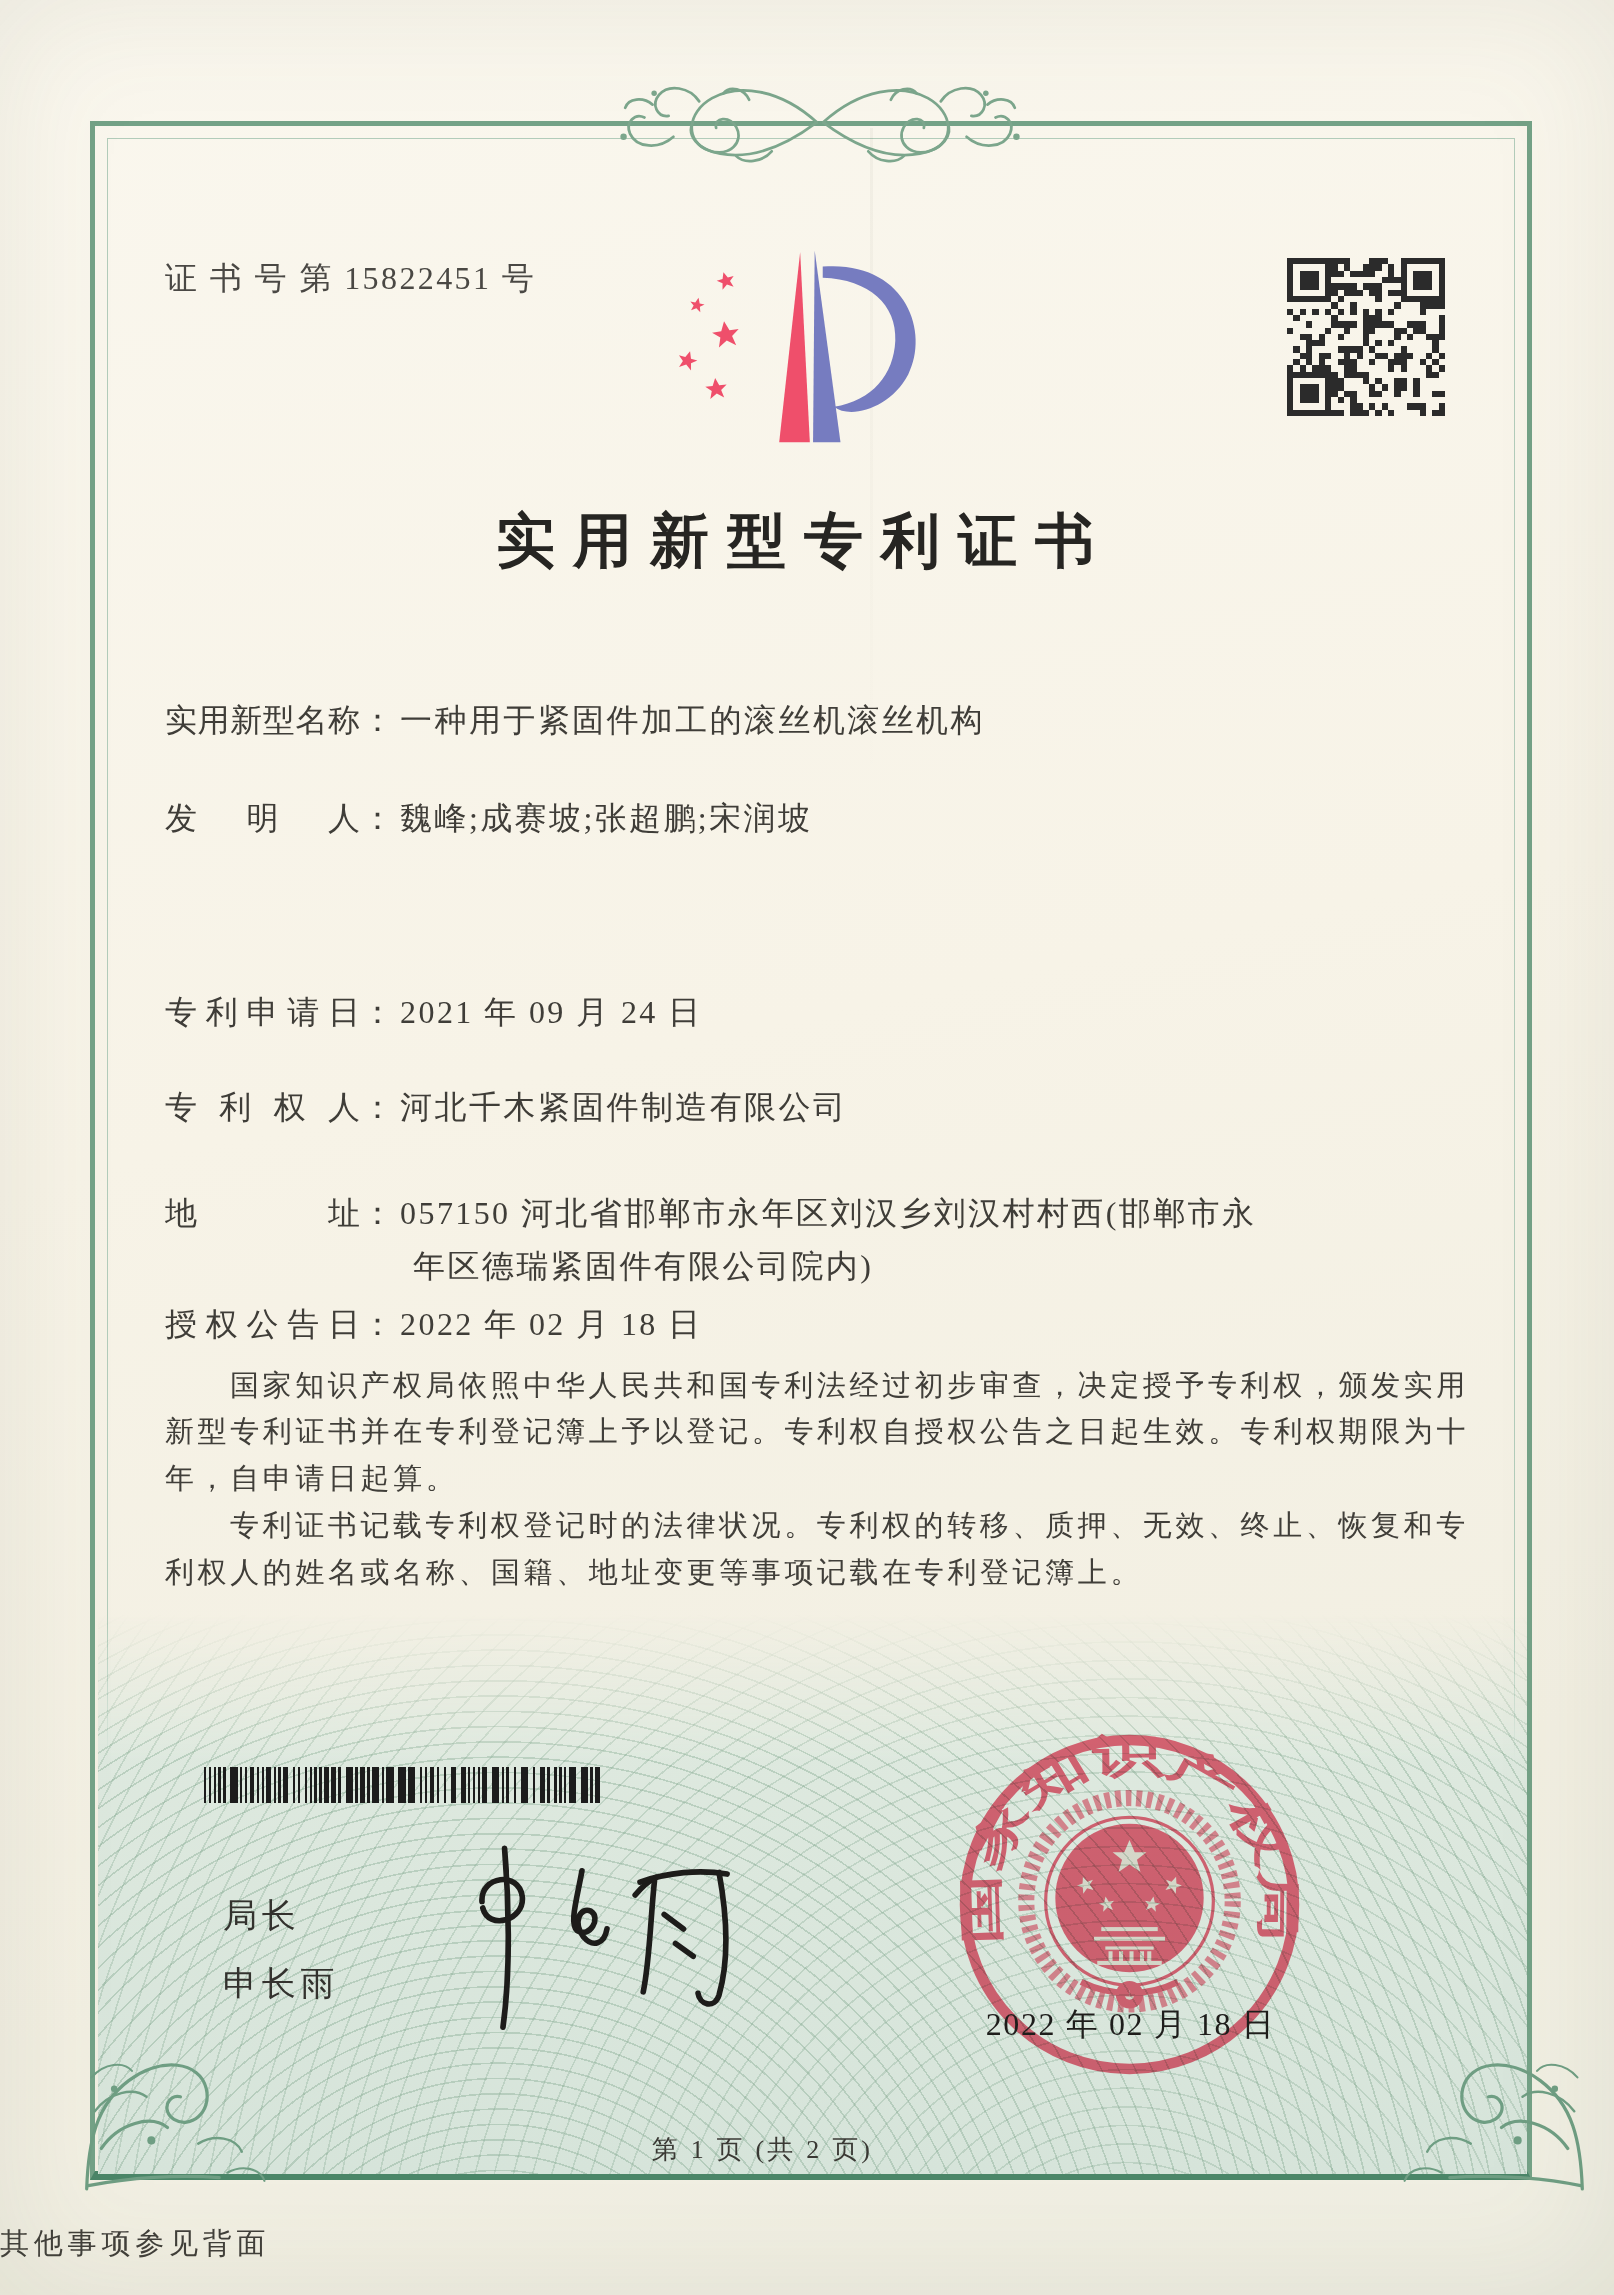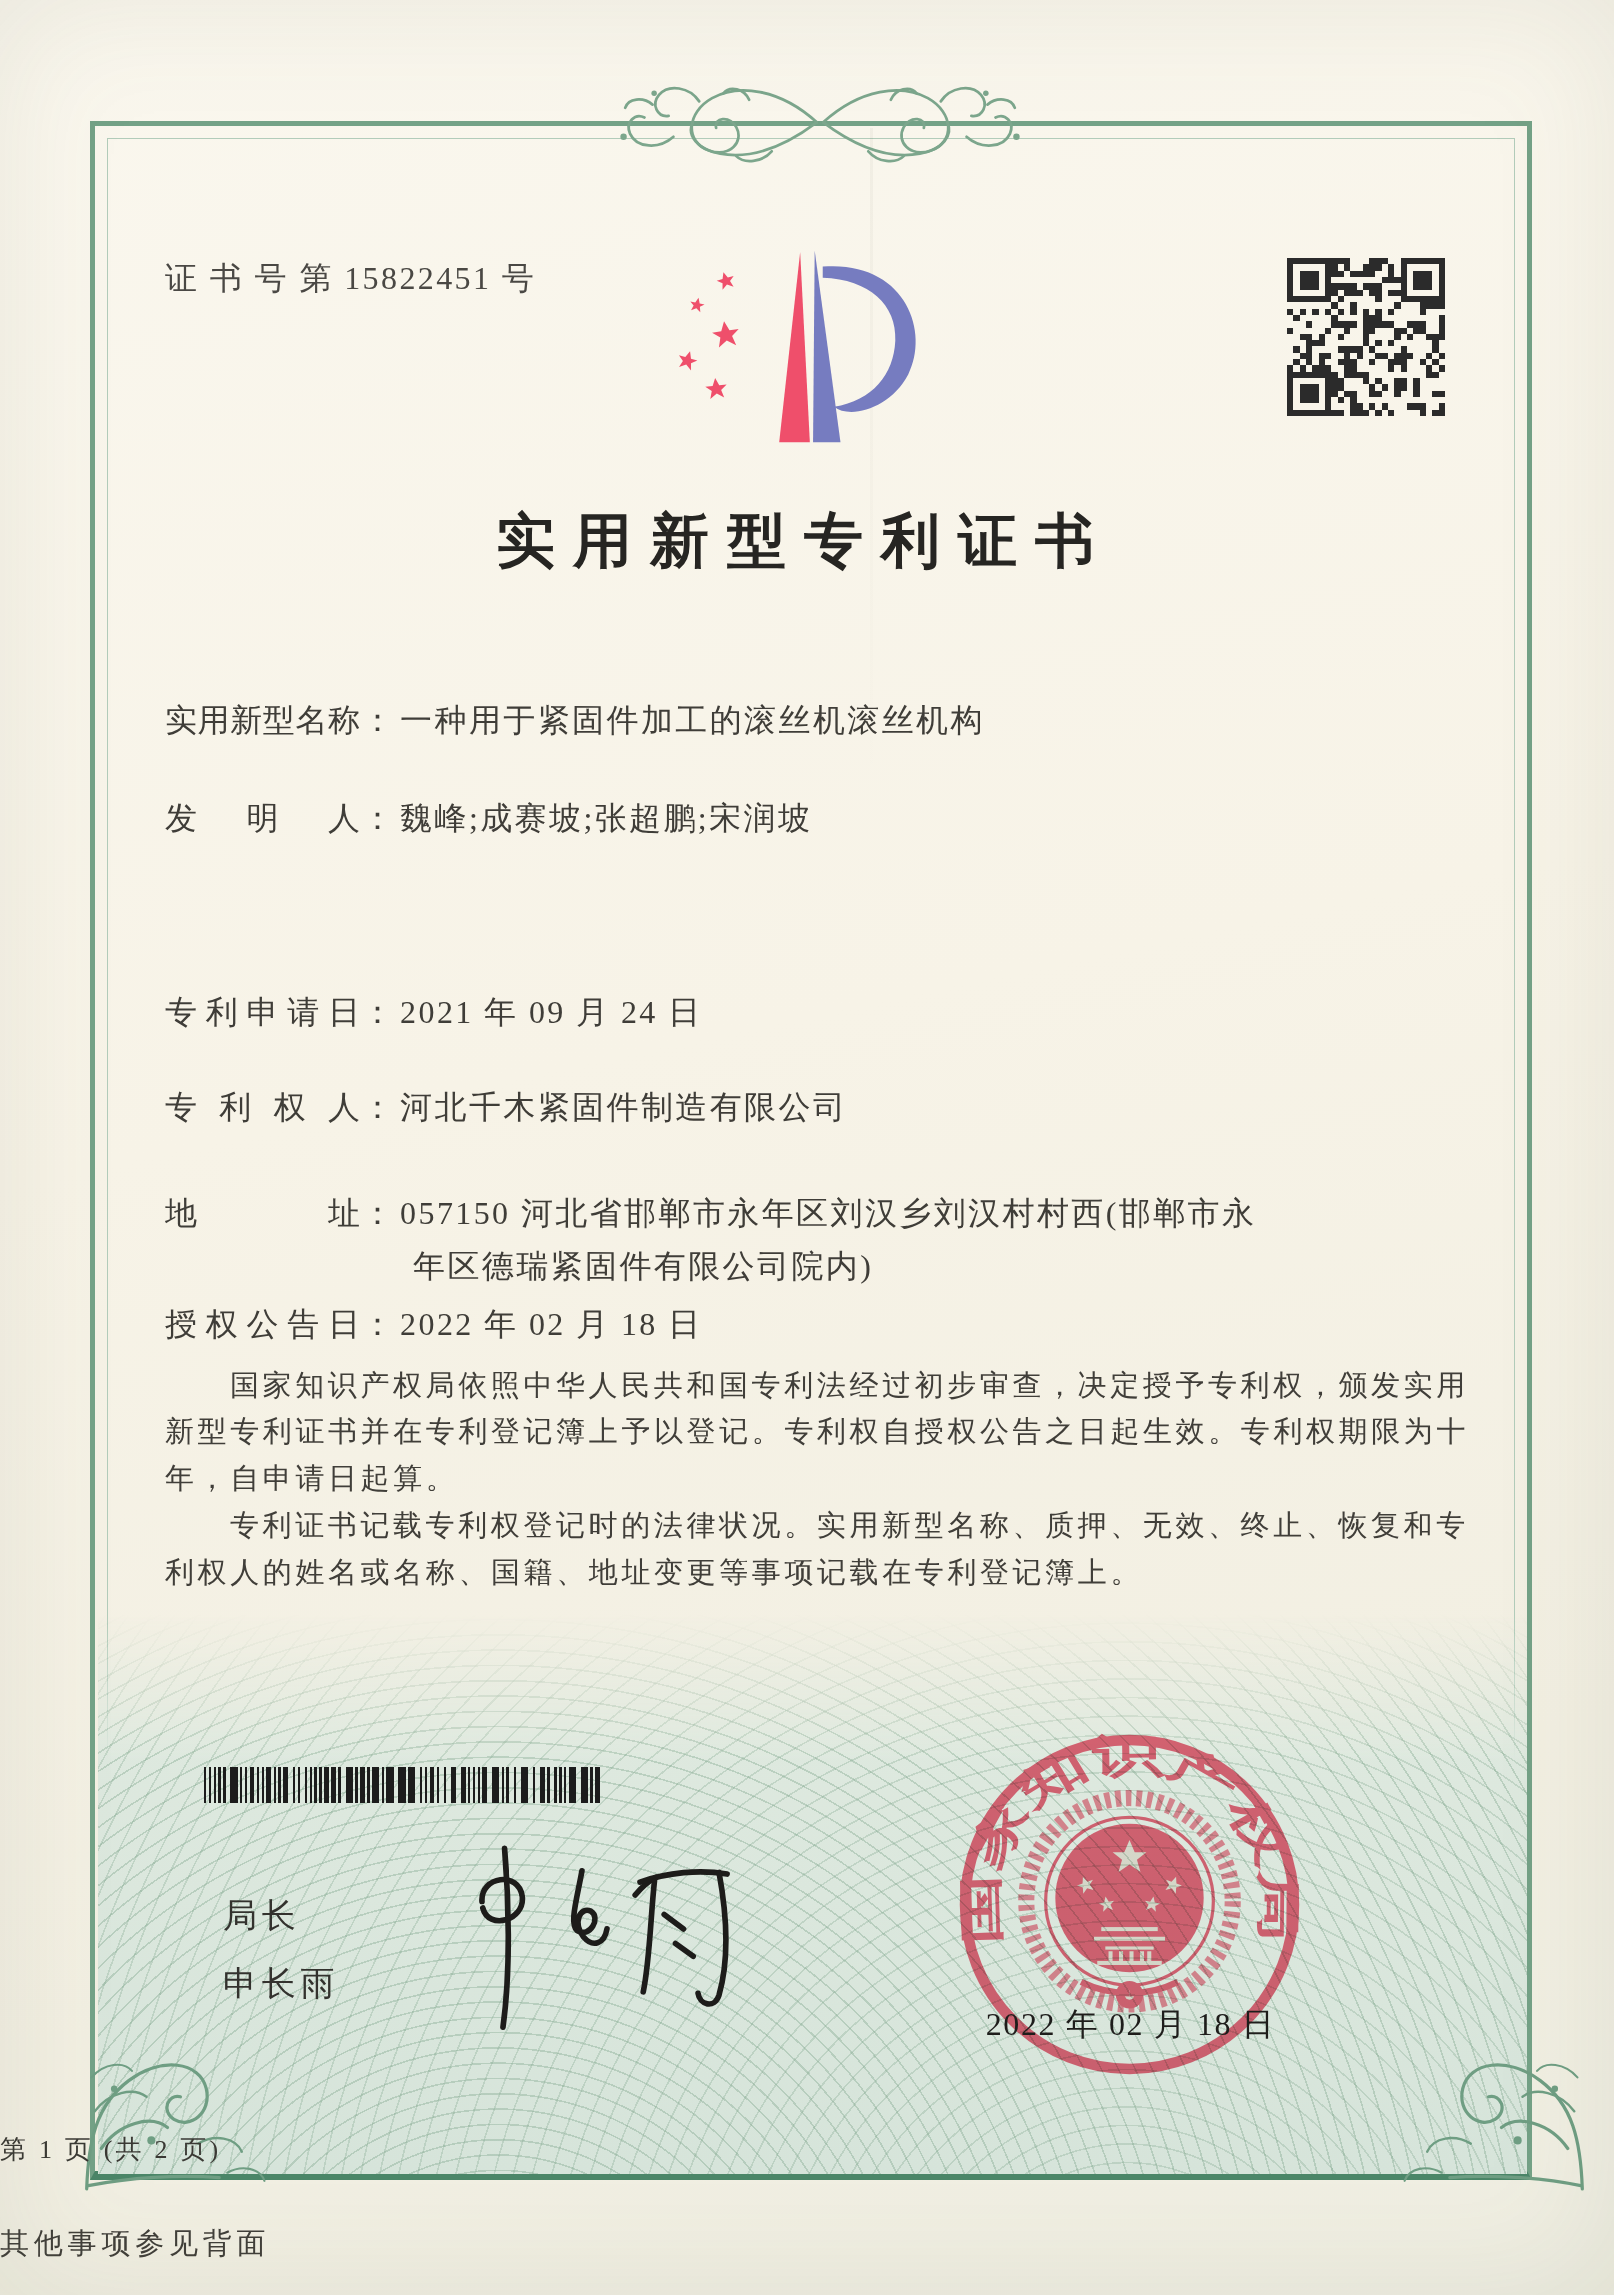--- a/index.html
+++ b/index.html
@@ -27,21 +27,21 @@
   .certno{position:absolute;left:165px;top:257px;font-size:32px;letter-spacing:2.4px;color:#4a4844;white-space:nowrap;}
   .title{position:absolute;left:0;top:502px;width:1608px;text-align:center;font-size:59px;font-weight:700;
         letter-spacing:18px;color:#262522;white-space:nowrap;}
   .row{position:absolute;left:165px;font-size:32px;color:#3f3d38;white-space:nowrap;}
   .lbl{display:inline-block;width:195px;text-align:justify;text-align-last:justify;}
   .colon{margin:0 6.5px 0 1.6px;}
   .val{letter-spacing:2.4px;text-align:center;}
   .bline{position:absolute;left:165px;font-size:29px;letter-spacing:3.6px;color:#403e39;white-space:nowrap;text-align:center;}
   .indent{padding-left:65px;}
   .officer{position:absolute;left:223px;font-size:34px;letter-spacing:4.8px;color:#33322e;}
-  .pagenum{position:absolute;left:0;top:2132px;width:1525px;font-size:26px;
+  .pagenum{position:absolute;left:0;top:2132px;width:1525px;text-align:center;font-size:26px;
         letter-spacing:3.2px;color:#3a3934;}
   .note{position:absolute;left:0;top:2224px;width:1517px;text-align:left;font-size:29px;
         letter-spacing:4.8px;color:#413f3a;}
   .sealdate{position:absolute;left:973px;top:2003px;width:315px;text-align:center;font-size:32px;
         letter-spacing:1.6px;color:#1e1d1b;z-index:6;}
   svg{position:absolute;}
   .seal{mix-blend-mode:multiply;opacity:.93;z-index:5;}
 </style>
 </head>
 <body>
@@ -427,21 +427,21 @@
   <div class="row" style="left:413px;top:1245px">
     <span class="val">年区德瑞紧固件有限公司院内)</span>
   </div>
   <div class="row" style="top:1303px">
     <span class="lbl">授权公告日</span><span class="colon">：</span><span class="val">2022 年 02 月 18 日</span>
   </div>
 
   <div class="bline indent" style="top:1366px">国家知识产权局依照中华人民共和国专利法经过初步审查，决定授予专利权，颁发实用</div>
   <div class="bline" style="top:1412px">新型专利证书并在专利登记簿上予以登记。专利权自授权公告之日起生效。专利权期限为十</div>
   <div class="bline" style="top:1459px">年，自申请日起算。</div>
-  <div class="bline indent" style="top:1506px">专利证书记载专利权登记时的法律状况。实用新型名称、质押、无效、终止、恢复和专</div>
+  <div class="bline indent" style="top:1506px">专利证书记载专利权登记时的法律状况。专利权的转移、质押、无效、终止、恢复和专</div>
   <div class="bline" style="top:1553px">利权人的姓名或名称、国籍、地址变更等事项记载在专利登记簿上。</div>
 
   <svg id="barcode" style="left:202px;top:1767px;" width="404" height="36" viewBox="0 0 500 45" shape-rendering="crispEdges">
       <rect x="0" y="0" width="3" height="45" fill="#1c1c1c"></rect>
       <rect x="6" y="0" width="3" height="45" fill="#1c1c1c"></rect>
       <rect x="12" y="0" width="3" height="45" fill="#1c1c1c"></rect>
       <rect x="18" y="0" width="3" height="45" fill="#1c1c1c"></rect>
       <rect x="24" y="0" width="3" height="45" fill="#1c1c1c"></rect>
       <rect x="33" y="0" width="9" height="45" fill="#1c1c1c"></rect>
       <rect x="45" y="0" width="3" height="45" fill="#1c1c1c"></rect>

